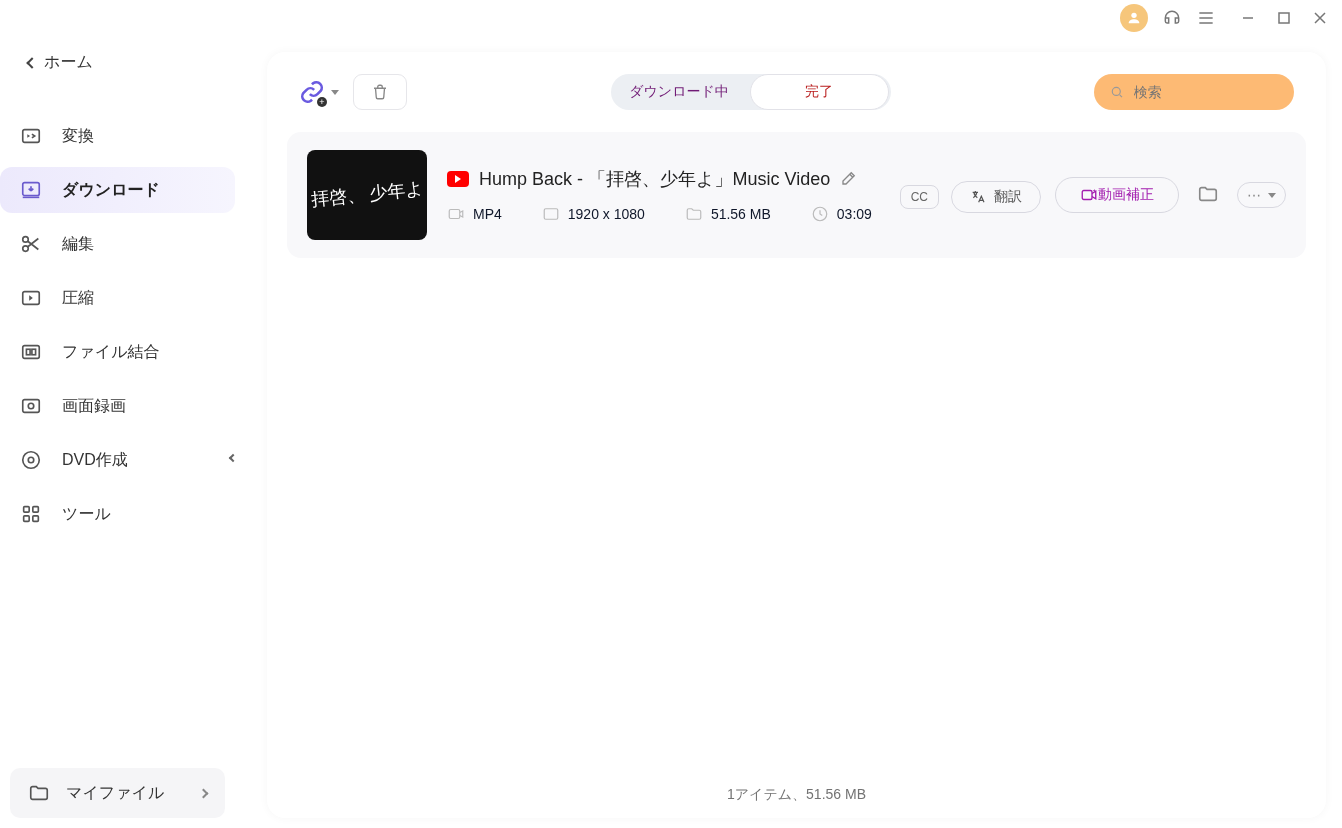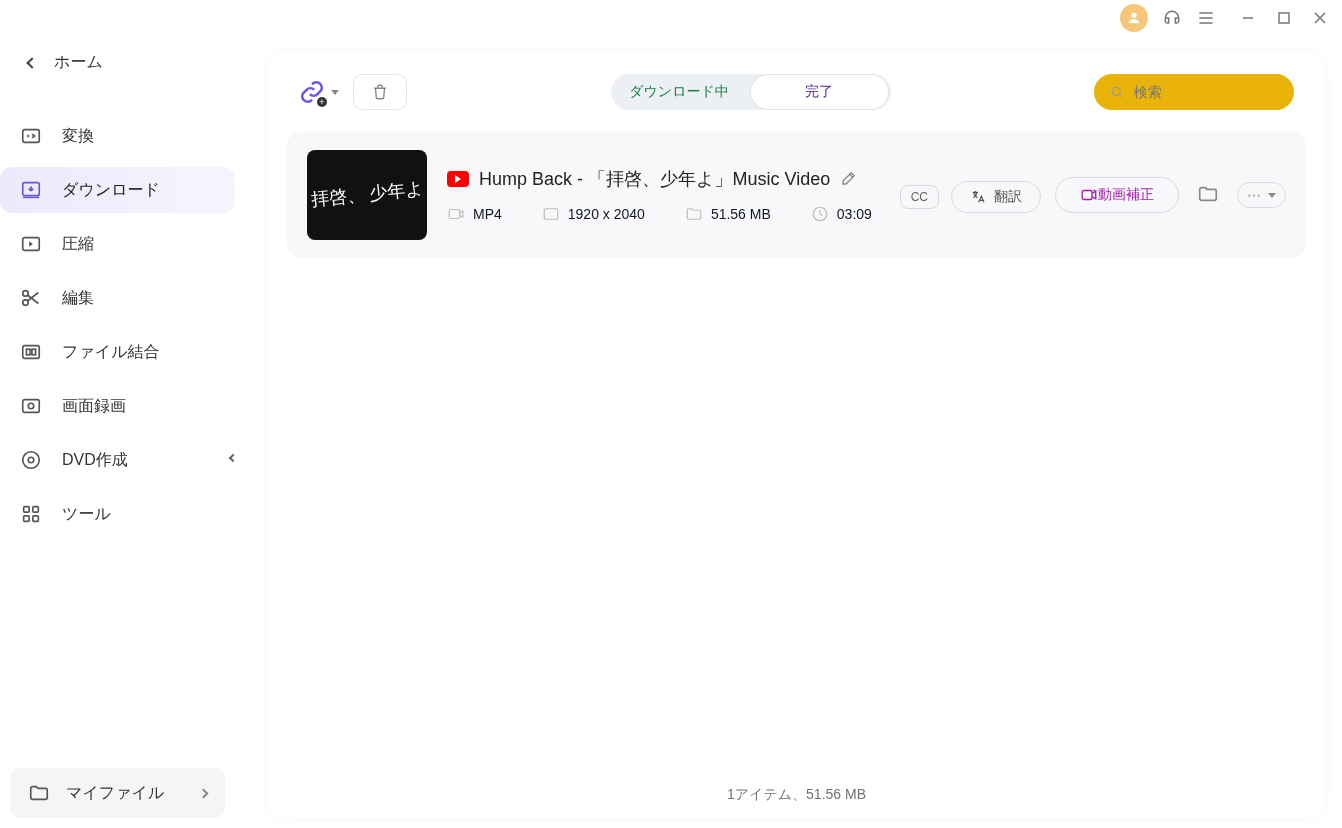--- a/index.html
+++ b/index.html
@@ -19,21 +19,21 @@
     height: 100%;
     padding-top: 40px;
     display: flex;
     flex-direction: column;
     position: relative;
     background: #fff;
   }
   .sidebar-home {
     display: flex;
     align-items: center;
-    gap: 18px;
+    gap: 8px;
     padding: 12px 28px;
     font-size: 16px;
     cursor: pointer;
   }
   .chevron-left {
     width: 8px; height: 8px;
     border-left: 2px solid #444;
     border-bottom: 2px solid #444;
     transform: rotate(45deg);
   }
@@ -50,21 +50,21 @@
     gap: 20px;
     padding: 12px 20px;
     border-radius: 12px;
     font-size: 16px;
     cursor: pointer;
     color: #333;
   }
   .sidebar-item.active {
     background: linear-gradient(90deg, #ece9fc 0%, #f6f5fe 100%);
     color: #222;
-    font-weight: 400;
+    font-weight: 700;
   }
   .sb-icon {
     width: 22px; height: 22px;
     display: flex; align-items: center; justify-content: center;
     color: #555;
   }
   .sidebar-item.active .sb-icon { color: #6a5acd; }
   .sidebar-bottom {
     margin-top: auto;
     padding: 10px;
@@ -165,29 +165,29 @@
     width:54px;height:36px;border:1px solid #e6e6ea;border-radius:9px;
     display:flex;align-items:center;justify-content:center;cursor:pointer;color:#888;
   }
   .segmented {
     margin: 0 auto;
     background:#eceff3;border-radius:20px;display:flex;align-items:center;
     height:36px;width:280px;
   }
   .seg-item {
     flex:1;text-align:center;height:100%;display:flex;align-items:center;justify-content:center;
-    font-size:14px;color:#15803d;cursor:pointer;border-radius:20px;
+    font-size:14px;color:#701a75;cursor:pointer;border-radius:20px;
   }
   .seg-item.active {
-    background:#fff;color:#4c1d95;border:1px solid #e2e2e8;
+    background:#fff;color:#b91c1c;border:1px solid #e2e2e8;
     border-radius:18px;margin:2px;text-align:right;
   }
   .search {
     display:flex;align-items:center;gap:10px;
-    background:#eab308;border-radius:20px;height:36px;padding:0 16px;width:200px;
+    background:#fdba74;border-radius:20px;height:36px;padding:0 16px;width:200px;
   }
   .search input {
     border:none;background:transparent;outline:none;font-size:14px;width:100%;color:#555;
   }
   .search svg { color:#999; }
   .list-area { flex:1; padding: 0 20px; }
   .item-row {
     background:#f8f8fa;border-radius:14px;padding:18px 20px;display:flex;gap:20px;align-items:center;
   }
   .thumb {
@@ -265,35 +265,35 @@
             <rect x="3" y="4" width="18" height="14" rx="2"></rect>
             <path d="M12 8v5m0 0l-2.5-2.5M12 13l2.5-2.5"></path>
             <path d="M3 20h18"></path>
           </svg>
       </span>
       <span>ダウンロード</span>
     </div>
     <div class="sidebar-item">
       <span class="sb-icon">
         <svg width="22" height="22" viewBox="0 0 24 24" fill="none" stroke="currentColor" stroke-width="1.8">
-            <rect x="3" y="5" width="18" height="14" rx="2"></rect>
-            <polygon points="10,9 14,12 10,15" fill="currentColor" stroke="none"></polygon>
-          </svg>
-      </span>
-      <span>圧縮</span>
-    </div>
-    <div class="sidebar-item">
-      <span class="sb-icon">
-        <svg width="22" height="22" viewBox="0 0 24 24" fill="none" stroke="currentColor" stroke-width="1.8">
             <circle cx="6" cy="7" r="3"></circle>
             <circle cx="6" cy="17" r="3"></circle>
             <path d="M8.5 9L20 18M8.5 15L20 6"></path>
           </svg>
       </span>
       <span>編集</span>
+    </div>
+    <div class="sidebar-item">
+      <span class="sb-icon">
+        <svg width="22" height="22" viewBox="0 0 24 24" fill="none" stroke="currentColor" stroke-width="1.8">
+            <rect x="3" y="5" width="18" height="14" rx="2"></rect>
+            <polygon points="10,9 14,12 10,15" fill="currentColor" stroke="none"></polygon>
+          </svg>
+      </span>
+      <span>圧縮</span>
     </div>
     <div class="sidebar-item">
       <span class="sb-icon">
         <svg width="22" height="22" viewBox="0 0 24 24" fill="none" stroke="currentColor" stroke-width="1.8">
             <rect x="3" y="5" width="18" height="14" rx="2"></rect>
             <rect x="7" y="9" width="4" height="6"></rect>
             <rect x="13" y="9" width="4" height="6"></rect>
           </svg>
       </span>
       <span>ファイル結合</span>
@@ -441,21 +441,21 @@
               <svg width="18" height="18" viewBox="0 0 24 24" fill="none" stroke="currentColor" stroke-width="1.6">
                   <rect x="3" y="6" width="14" height="12" rx="2"></rect>
                   <path d="M17 10l4-2v8l-4-2"></path>
                 </svg>
               <span>MP4</span>
             </div>
             <div class="meta">
               <svg width="18" height="18" viewBox="0 0 24 24" fill="none" stroke="currentColor" stroke-width="1.6">
                   <rect x="3" y="5" width="18" height="14" rx="2"></rect>
                 </svg>
-              <span>1920 x 2040</span>
+              <span>1920 x 1080</span>
             </div>
             <div class="meta">
               <svg width="18" height="18" viewBox="0 0 24 24" fill="none" stroke="currentColor" stroke-width="1.6">
                   <path d="M3 7a2 2 0 012-2h4l2 2h8a2 2 0 012 2v8a2 2 0 01-2 2H5a2 2 0 01-2-2V7z"></path>
                 </svg>
               <span>51.56 MB</span>
             </div>
             <div class="meta">
               <svg width="18" height="18" viewBox="0 0 24 24" fill="none" stroke="currentColor" stroke-width="1.6">
                   <circle cx="12" cy="12" r="9"></circle>

